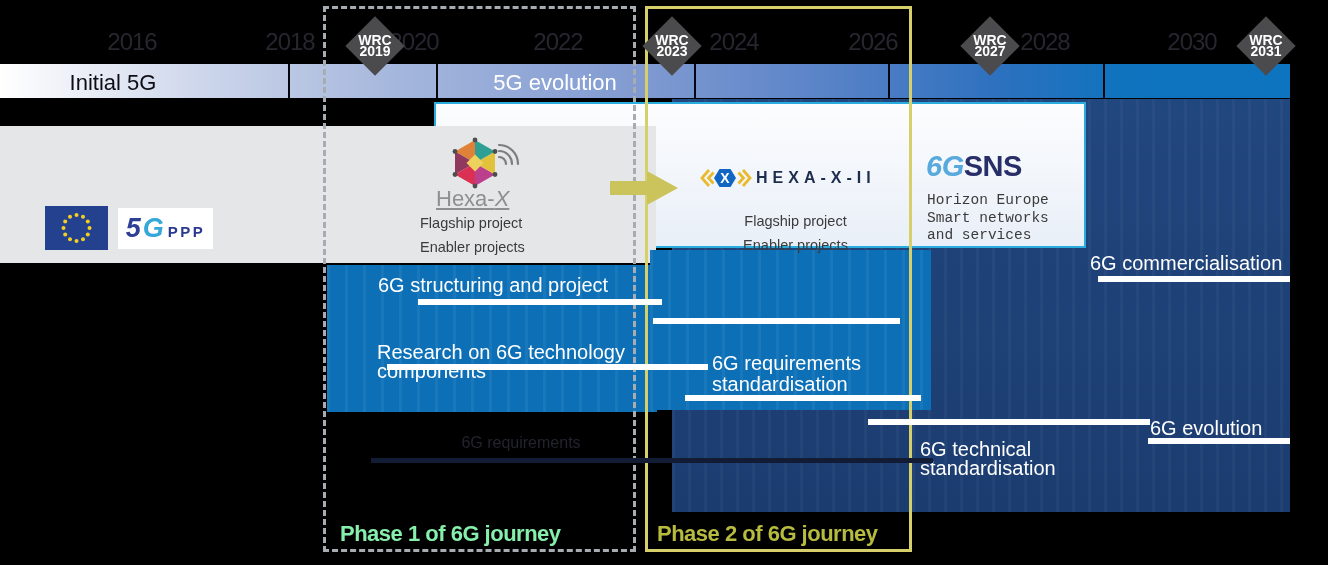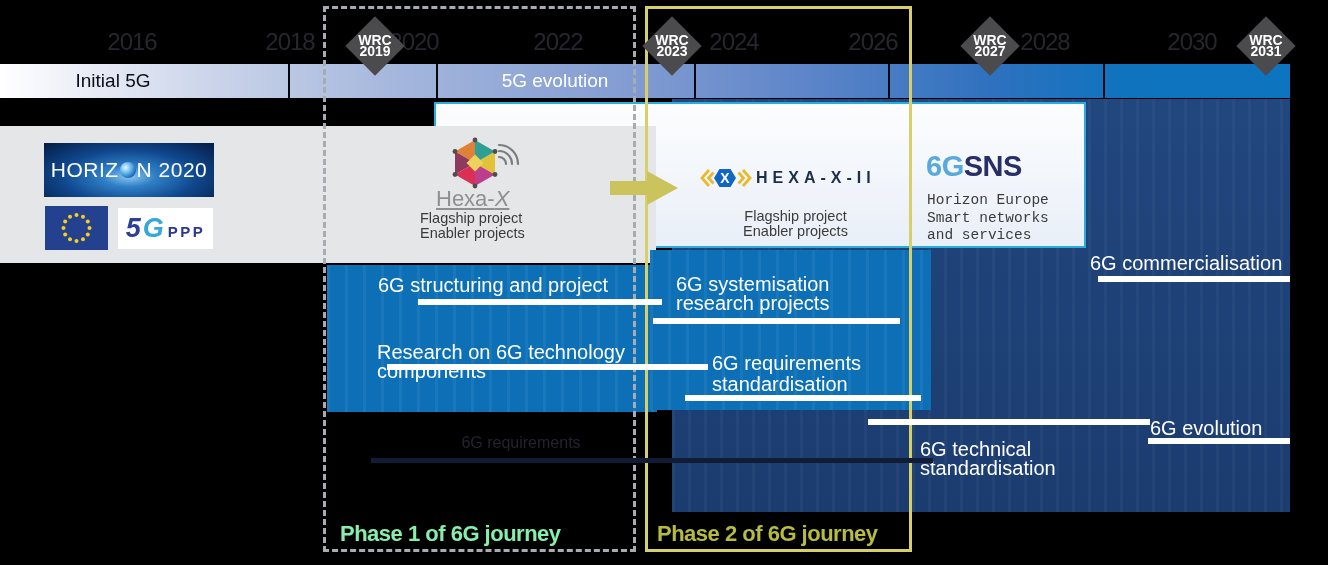--- a/index.html
+++ b/index.html
@@ -13,21 +13,21 @@
   .wrc{position:absolute;width:60px;height:60px;}
   .wrc-sq{position:absolute;left:9px;top:9px;width:42px;height:42px;background:#4b4b4d;
           transform:rotate(45deg);}
   .wrc-txt{position:absolute;inset:0;display:flex;flex-direction:column;align-items:center;
            justify-content:center;color:#fff;font-size:14px;line-height:11px;font-weight:bold;}
   
   .fgbar{position:absolute;left:0;top:64px;width:1290px;height:34px;
     background:linear-gradient(90deg,#ffffff 0%,#ccd5ea 16%,#a4b6dc 31%,#809ad1 50%,
                #5681c7 65%,#2e71bf 77%,#0f73be 87%,#0d74c0 100%);}
   .sep{position:absolute;top:0;width:2px;height:34px;background:#06060e;}
-  .bar-label{position:absolute;top:70px;font-size:19px;}
+  .bar-label{position:absolute;top:70px;font-size:22px;}
   
   .navy{position:absolute;left:672px;top:99px;width:618px;height:413px;
     background:repeating-linear-gradient(90deg,rgba(255,255,255,.035) 0 3px,rgba(255,255,255,0) 3px 16px),
                linear-gradient(180deg,#21477f,#1b3c6f);}
   .whitebox{position:absolute;left:434px;top:102px;width:652px;height:146px;box-sizing:border-box;
     background:linear-gradient(180deg,#fcfdfe,#e9eff8);border:2px solid #2bacdf;}
   .grayband{position:absolute;left:0;top:126px;width:656px;height:137px;background:#e4e6e8;}
   .bluebox{position:absolute;
     background:repeating-linear-gradient(90deg,rgba(255,255,255,.05) 0 3px,rgba(255,255,255,0) 3px 18px),#0d70b7;}
   
@@ -51,25 +51,25 @@
       background:radial-gradient(circle at 35% 35%,#e8f6ff,#5db4ec 40%,#1b5fae 75%,#0a3c80);}
   .euflag{position:absolute;left:45px;top:206px;}
   .ppp{position:absolute;left:118px;top:208px;width:95px;height:41px;background:#fff;display:flex;
        align-items:center;justify-content:center;gap:4px;}
   .ppp .five{font-size:27px;font-weight:bold;font-style:italic;color:#2e3f96;letter-spacing:-2px;}
   .ppp .gee{font-size:27px;font-weight:bold;font-style:italic;color:#35a8d9;}
   .ppp .trip{font-size:15px;font-weight:bold;color:#2b3990;letter-spacing:2.5px;margin-top:6px;}
   
   .hxname{position:absolute;left:436px;top:186px;font-size:22px;color:#8f8f8f;text-decoration:underline;}
   .hxname .ital{font-style:italic;}
-  .desc{position:absolute;font-size:14.5px;line-height:15px;color:#3b3b3b;white-space:pre-line;}
+  .desc{position:absolute;font-size:14.5px;line-height:24px;color:#3b3b3b;white-space:pre-line;}
   .hx2name{position:absolute;left:756px;top:169px;font-size:16px;font-weight:bold;
            letter-spacing:5px;color:#1d2d4d;}
   .sns{position:absolute;left:926px;top:150px;font-size:29px;font-weight:bold;letter-spacing:-.5px;}
-  .sns .sg{color:#58a9dc;} .sns .ss{color:#272e68;}
+  .sns .sg{color:#58a9dc;font-style:italic;} .sns .ss{color:#272e68;}
 </style>
 </head>
 <body>
 
 <div class="stage">
 
   <span class="year" style="left:87px">2016</span>
   <span class="year" style="left:245px">2018</span>
   <span class="year" style="left:369px">2020</span>
   <span class="year" style="left:513px">2022</span>
@@ -99,45 +99,38 @@
 
   <div class="ph1box"></div>
   <div class="ph2box"></div>
 
   <div class="mtxt" style="left:378px;top:276px;width:244px;">6G structuring and project</div>
   <div class="wbar" style="left:418px;top:299px;width:244px;"></div>
 
   <div class="mtxt" style="left:377px;top:343px;width:340px;">Research on 6G technology components</div>
   <div class="wbar" style="left:387px;top:364px;width:321px;"></div>
 
-  <div class="mtxt" style="left:676px;top:275px;width:200px;">6G systemisation
-research projects</div>
   <div class="wbar" style="left:653px;top:318px;width:247px;"></div>
 
   <div class="mtxt" style="left:712px;top:353px;width:196px;line-height:21px;">6G requirements
 standardisation</div>
   <div class="wbar" style="left:685px;top:395px;width:236px;"></div>
 
   <div class="mtxt" style="left:920px;top:398px;width:245px;margin-top:42px;">6G technical standardisation</div>
   <div class="wbar" style="left:868px;top:419px;width:282px;"></div>
 
   <div class="mtxt" style="left:1150px;top:419px;width:142px;">6G evolution</div>
   <div class="wbar" style="left:1148px;top:438px;width:142px;"></div>
 
   <div class="mtxt" style="left:1090px;top:254px;width:200px;">6G commercialisation</div>
   <div class="wbar" style="left:1098px;top:276px;width:192px;"></div>
 
   <div class="reqtxt">6G requirements</div>
   <div class="reqline"></div>
 
-  <div class="hz">
-    <span>HORIZ</span>
-      <span class="globe"></span>
-      <span>N 2020</span>
-  </div>
 
   <div class="euflag">
     <svg width="63" height="44">
       <rect width="63" height="44" fill="#24418f"></rect>
       <g fill="#f5d020">
         <circle cx="44.5" cy="22" r="2"></circle>
           <circle cx="42.8" cy="28.5" r="2"></circle>
         <circle cx="38" cy="33.3" r="2"></circle>
           <circle cx="31.5" cy="35" r="2"></circle>
         <circle cx="25" cy="33.3" r="2"></circle>

